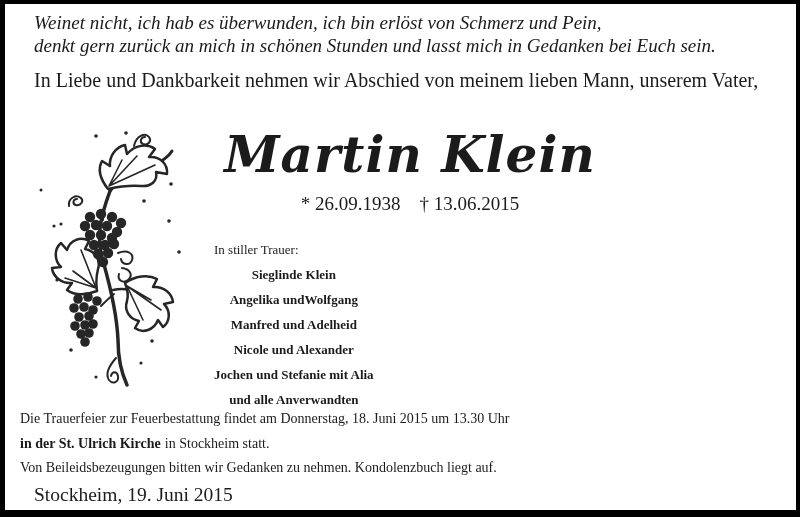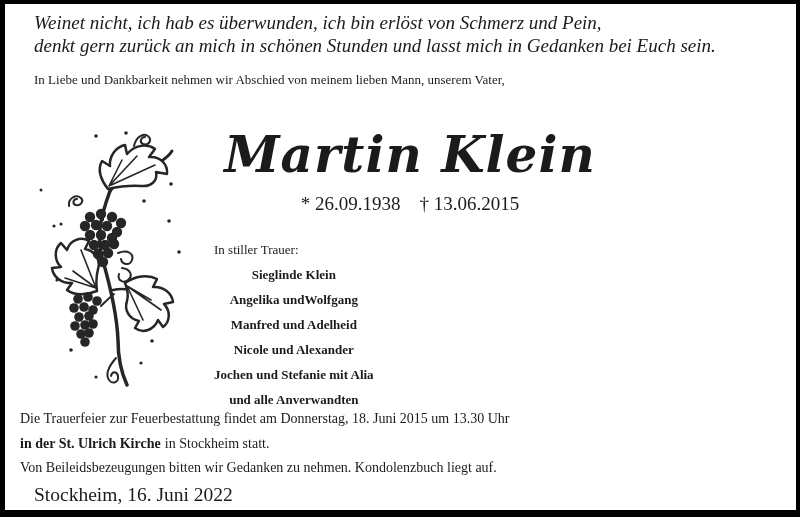--- a/index.html
+++ b/index.html
@@ -3,21 +3,21 @@
 <meta charset="utf-8">
 <style>
   * { margin:0; padding:0; box-sizing:border-box; }
   html, body { width:800px; height:517px; overflow:hidden; background:#ffffff; }
   .page {
     position:relative; width:800px; height:517px; background:#ffffff;
     border:4px solid #000000; border-left-width:5px; border-bottom-width:7px;
     font-family:"Liberation Serif", serif; color:#1b1b1b; overflow:hidden;
   }
   .verse { position:absolute; left:29px; top:7px; font-style:italic; font-size:19px; line-height:23px; white-space:nowrap; }
-  .intro { position:absolute; left:29px; top:64px; font-size:13px; line-height:24px; white-space:nowrap; }
+  .intro { position:absolute; left:29px; top:64px; font-size:20px; line-height:24px; white-space:nowrap; }
   .vine  { position:absolute; left:16px; top:124px; width:182px; height:264px; }
   .name  {
     position:absolute; left:200px; top:120px; width:410px; text-align:center;
     font-family:"DejaVu Serif", serif; font-style:italic; font-weight:bold;
     font-size:50px; line-height:62px; letter-spacing:1px; white-space:nowrap;
   }
   .dates { position:absolute; left:200px; top:189px; width:410px; text-align:center; font-size:19px; white-space:nowrap; }
   .dates .death-date { margin-left:19px; }
   .mourners { position:absolute; left:209px; top:233px; font-size:13px; line-height:25px; white-space:nowrap; }
   .mourner { font-weight:bold;text-align:center; }
@@ -134,15 +134,15 @@
     <div class="mourner">Jochen und Stefanie mit Alia</div>
     <div class="mourner">und alle Anverwandten</div>
   </div>
 
   <div class="funeral">
     <div>Die Trauerfeier zur Feuerbestattung findet am Donnerstag, 18. Juni 2015 um 13.30 Uhr</div>
     <div><span class="bold">in der St. Ulrich Kirche</span><span class="after-bold">in Stockheim statt.</span></div>
     <div>Von Beileidsbezeugungen bitten wir Gedanken zu nehmen. Kondolenzbuch liegt auf.</div>
   </div>
 
-  <div class="dateline">Stockheim, 16. Juni 2022</div>
+  <div class="dateline">Stockheim, 19. Juni 2015</div>
 
 </div>
 
 </body></html>

